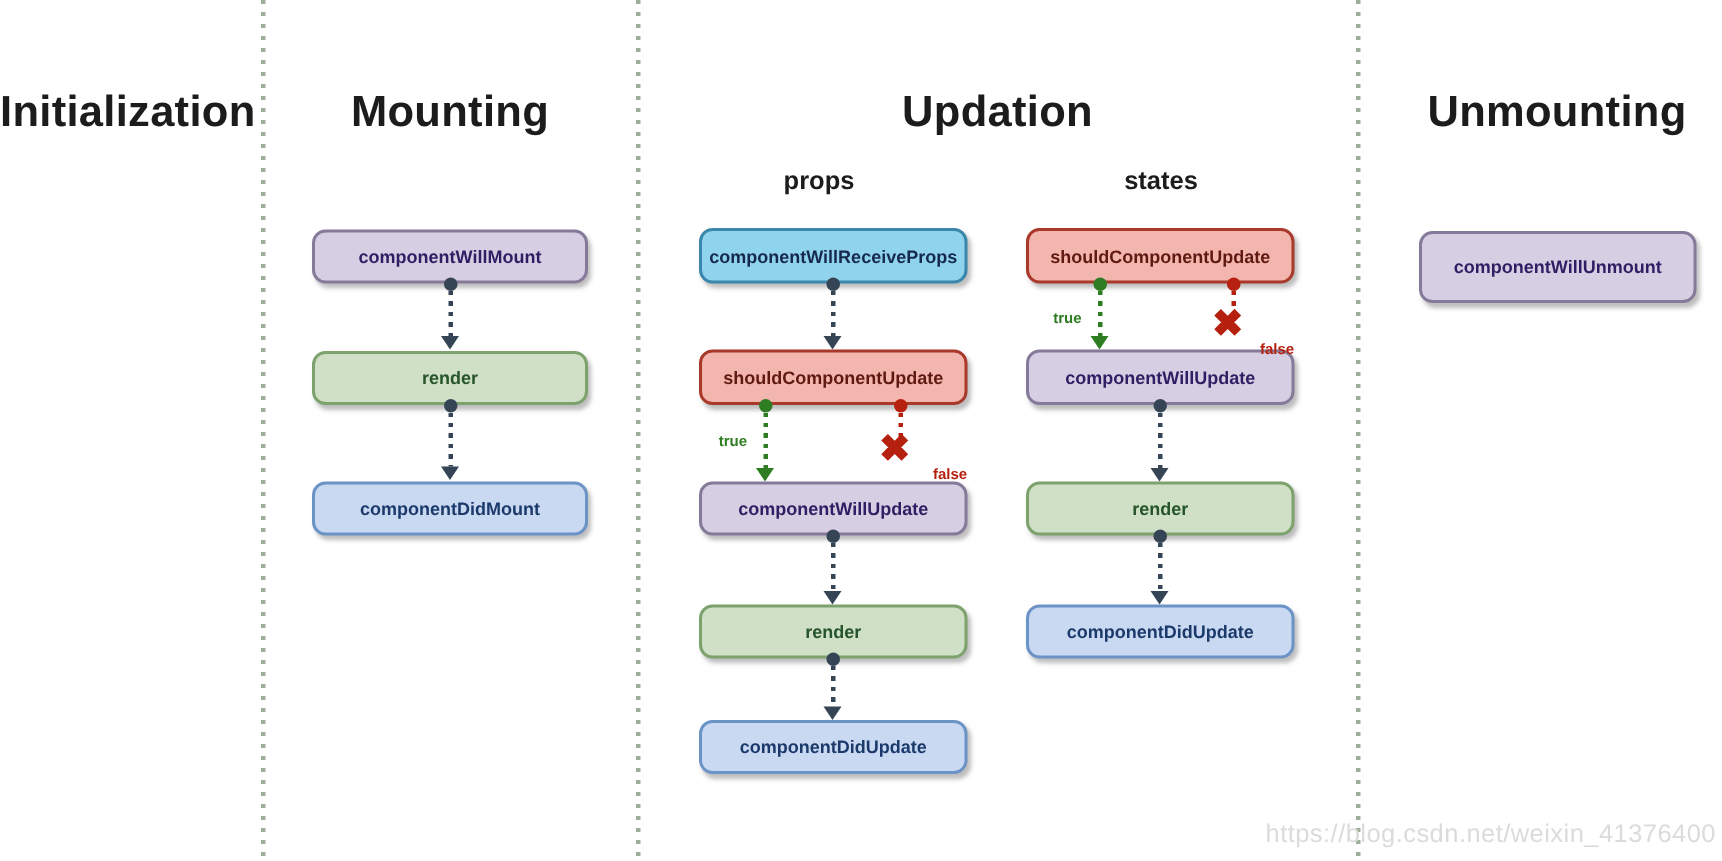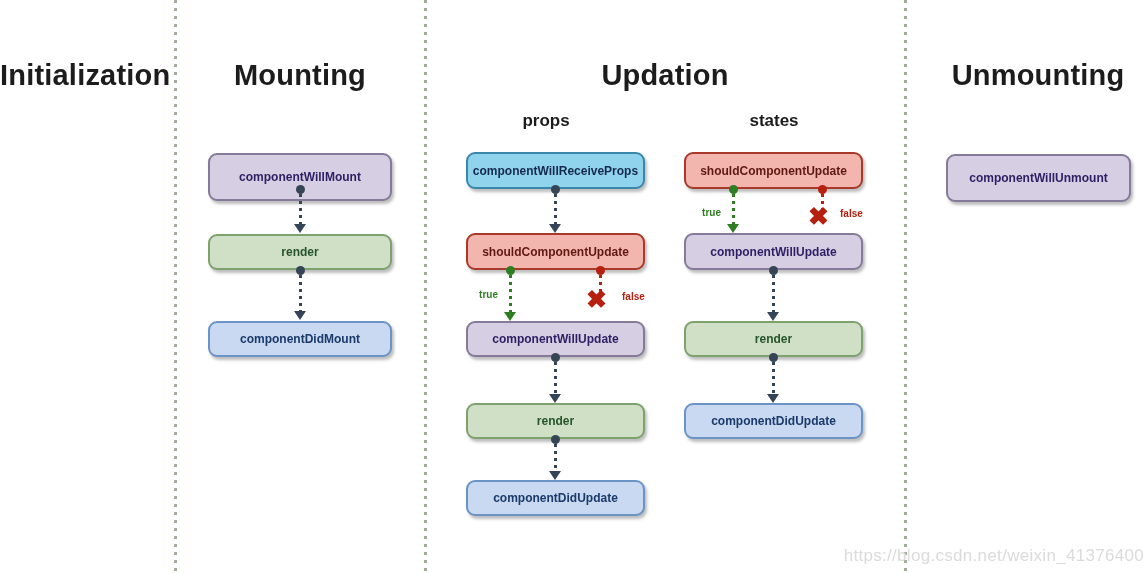--- a/index.html
+++ b/index.html
@@ -70,21 +70,21 @@
 
   .arrow.green .dot  { background: var(--true-green,#2f7d22); }
   .arrow.green .line { background: repeating-linear-gradient(to bottom, var(--true-green,#2f7d22) 0 3px, transparent 3px 7px); }
   .arrow.green .head { border-top-color: var(--true-green,#2f7d22); }
 
   .arrow.red .dot  { background: var(--false-red,#b5200f); }
   .arrow.red .line { background: repeating-linear-gradient(to bottom, var(--false-red,#b5200f) 0 3px, transparent 3px 7px); }
 
   .branch-label { position: absolute; font-size: 10px; font-weight: bold; line-height: 1; }
   .true-label  { color: var(--true-green,#2f7d22); text-align: right; }
-  .false-label { color: var(--false-red,#b5200f); }
+  .false-label { color: var(--false-red,#b5200f); margin-top: 20px; }
 
   .x-mark {
     position: absolute;
     font-size: 25px;
     font-weight: bold;
     color: var(--false-red,#b5200f);
     line-height: 1;
   }
 
   .watermark {
@@ -108,21 +108,21 @@
 
   <div class="heading" style="left:0px;top:59px;width:165px">Initialization</div>
   <div class="heading" style="left:175px;top:59px;width:250px">Mounting</div>
   <div class="heading" style="left:425px;top:59px;width:480px">Updation</div>
   <div class="heading" style="left:914px;top:59px;width:248px">Unmounting</div>
 
   <div class="subheading" style="left:456px;top:111px;width:180px">props</div>
   <div class="subheading" style="left:684px;top:111px;width:180px">states</div>
 
 
-  <div class="box box-purple" style="left:208px;top:153px;width:184px;height:48px">componentWillMount</div>
+  <div class="box box-purple" style="left:208px;top:153px;width:184px;height:36px">componentWillMount</div>
   <div class="box box-green" style="left:208px;top:234px;width:184px;height:36px">render</div>
   <div class="box box-blue" style="left:208px;top:321px;width:184px;height:36px">componentDidMount</div>
 
   <div class="arrow" style="left:294px;top:185px;height:48px">
     <span class="dot"></span>
     <span class="line"></span>
     <span class="head"></span>
   </div>
   <div class="arrow" style="left:294px;top:266px;height:54px">
     <span class="dot"></span>

